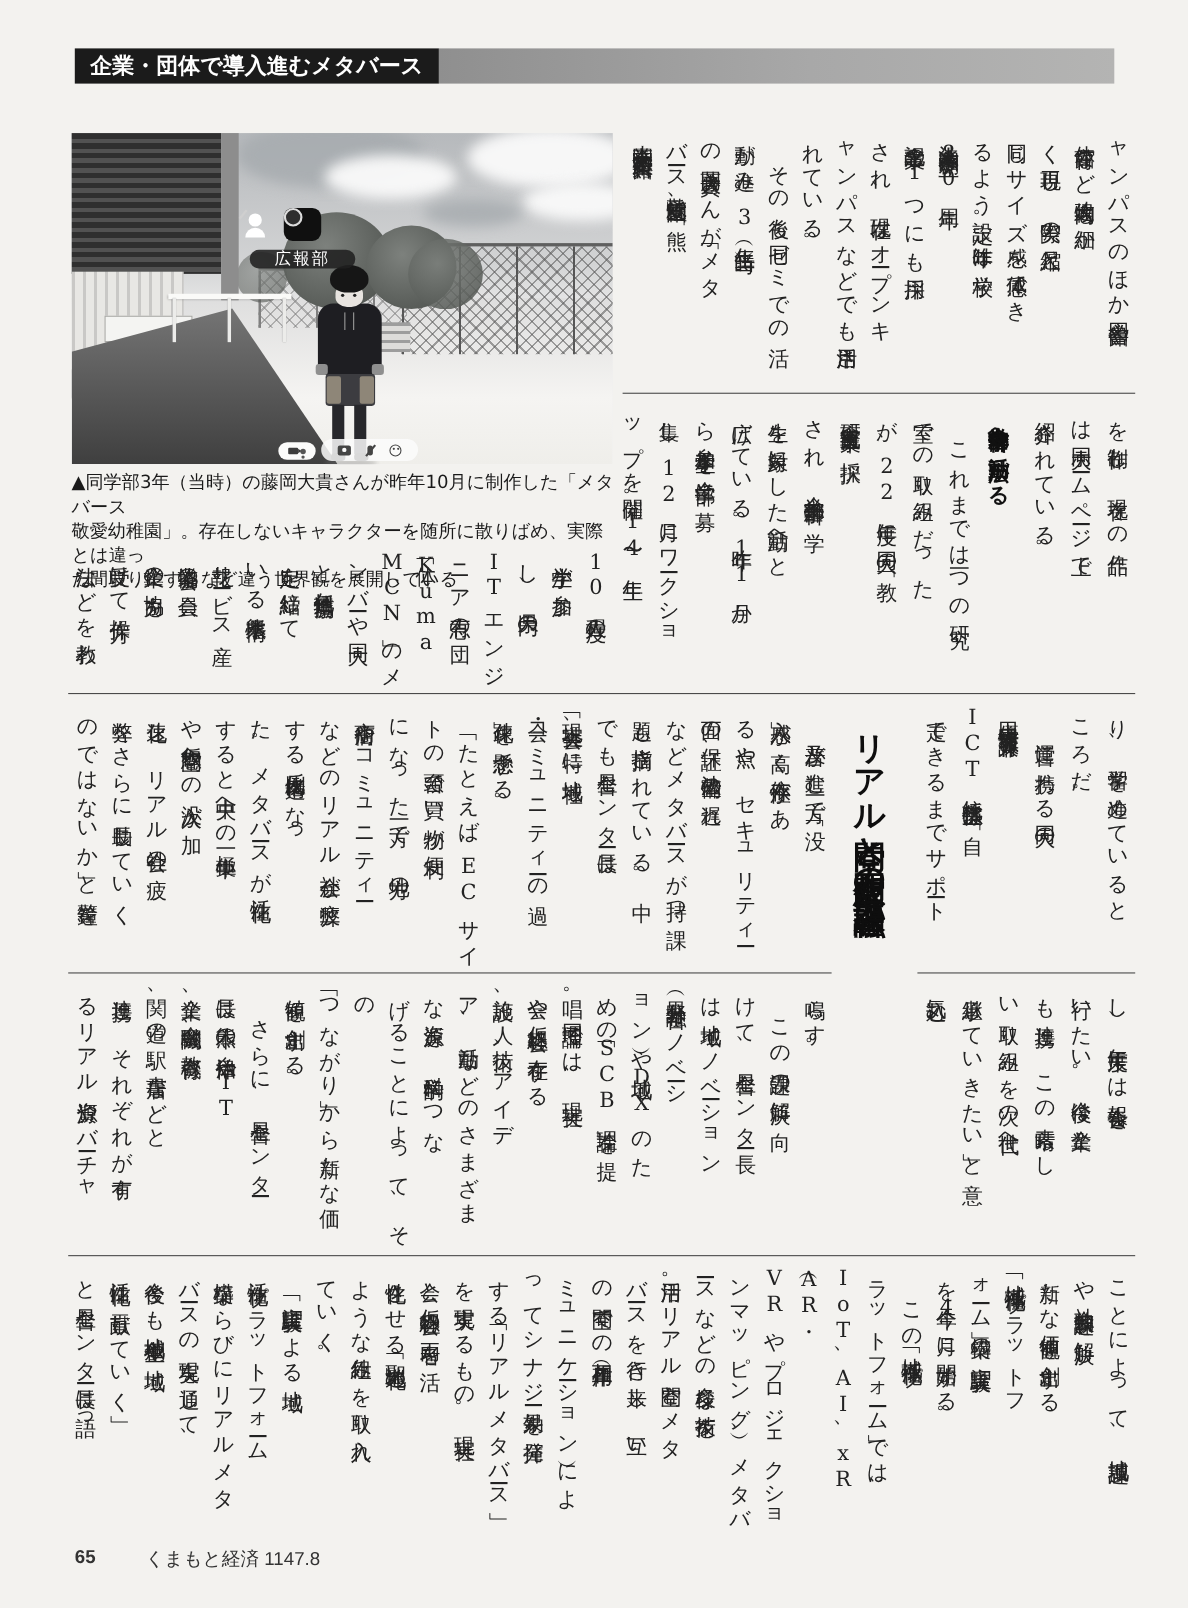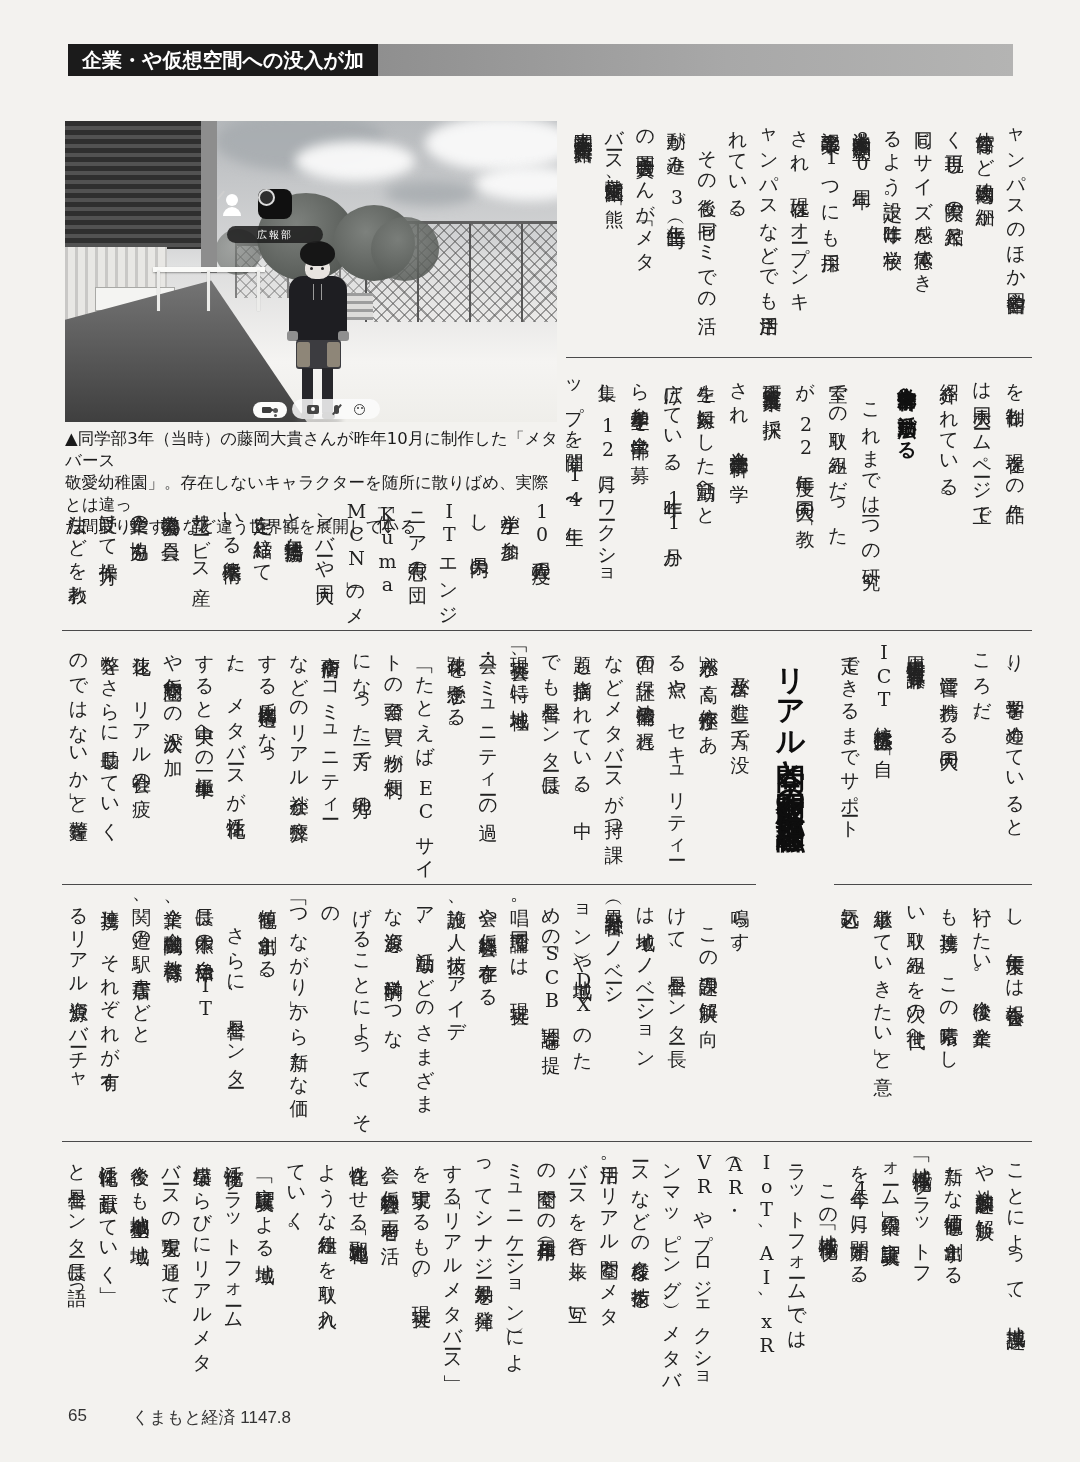--- a/index.html
+++ b/index.html
@@ -63,42 +63,42 @@
   .avatar-shadow{left:8px;top:176px;width:48px;height:8px;background:rgba(120,120,120,.35);border-radius:50%;filter:blur(2px);}
 
   
   .tag-group{left:150px;top:68px;width:120px;text-align:center;}
   .tag-group div{position:static;}
   .chip{position:relative;display:inline-block;width:34px;height:30px;background:#101010;border-radius:8px;}
   .chip .head{position:absolute;left:11px;top:5px;width:12px;height:12px;border-radius:50%;background:#fff;}
   .chip .body{position:absolute;left:8px;top:18px;width:18px;height:9px;border-radius:9px 9px 0 0;background:#fff;}
   .badge{position:absolute;right:-5px;bottom:-3px;width:13px;height:13px;border-radius:50%;background:#2e2e2e;border:2px solid #dcdcdc;}
   .badge::after{content:"";position:absolute;left:5px;top:1px;width:2px;height:10px;background:#cfcfcf;transform:rotate(40deg);}
-  .tag-pill{margin:3px auto 0;width:96px;height:17px;line-height:17px;background:rgba(32,32,32,.88);border-radius:9px;color:#fff;font-size:10px;letter-spacing:2px;}
+  .tag-pill{margin:3px auto 0;width:96px;height:17px;line-height:17px;background:rgba(32,32,32,.88);border-radius:9px;color:#fff;font-size:15px;letter-spacing:2px;}
 
   
   .ui-mini{left:188px;top:281px;width:34px;height:16px;background:#fbfbfa;border-radius:9px;display:flex;align-items:center;justify-content:center;gap:2px;}
   .ui-pill{left:227px;top:278px;width:88px;height:20px;background:rgba(252,252,252,.85);border-radius:10px;display:flex;align-items:center;justify-content:space-around;padding:0 8px;box-sizing:border-box;}
   .ic-vcam{width:9px;height:6px;background:#3c3c3c;border-radius:1px;position:relative;}
   .ic-vcam::after{content:"";position:absolute;right:-3px;top:1px;border-left:3px solid #3c3c3c;border-top:2px solid transparent;border-bottom:2px solid transparent;}
   .ic-member{width:5px;height:5px;border-radius:50%;background:#555;box-shadow:0 5px 0 -1px #555;}
   .ic-cam{width:12px;height:9px;background:#454545;border-radius:2px;position:relative;}
   .ic-cam::after{content:"";position:absolute;left:4px;top:2.5px;width:4px;height:4px;border-radius:50%;background:#fafafa;}
   .ic-mic{width:5px;height:9px;background:#454545;border-radius:3px;position:relative;}
   .ic-mic::after{content:"";position:absolute;left:2px;top:-2px;width:1.5px;height:13px;background:#454545;transform:rotate(40deg);}
   .ic-smile{width:11px;height:11px;border-radius:50%;border:1.5px solid #454545;box-sizing:border-box;position:relative;}
   .ic-smile::after{content:"";position:absolute;left:2px;top:2.5px;width:2px;height:2px;border-radius:50%;background:#454545;box-shadow:4px 0 0 #454545;}
 </style>
 </head>
 <body>
 
 <div class="page">
 
   <div class="banner">
-    <div class="banner-box">企業・や仮想空間への没入が加</div>
+    <div class="banner-box">企業・団体で導入進むメタバース</div>
     <div class="banner-bar"></div>
   </div>
 
   <div class="photo">
     <div class="cloud g" style="left:150px;top:-10px;width:170px;height:60px;"></div>
     <div class="cloud" style="left:230px;top:20px;width:120px;height:40px;"></div>
     <div class="cloud" style="left:360px;top:-5px;width:150px;height:55px;"></div>
     <div class="cloud" style="left:410px;top:45px;width:110px;height:35px;"></div>
     <div class="cloud g" style="left:320px;top:60px;width:90px;height:25px;"></div>
     <div class="plaza"></div>
@@ -304,15 +304,15 @@
 ていく。
 　「実証実験による地域
 活性化プラットフォーム
 構築ならびにリアルメタ
 バースの実現を通じて、
 今後とも地域創生や地域
 活性化に貢献していく」
 と星合センター長は語っ
 ている。</div>
 
-  <div class="footer" style="left:68px;">65</div>
+  <div class="footer" style="left:68px;font-weight:bold;">65</div>
   <div class="footer" style="left:132px;">くまもと経済 1147.8</div>
 </div>
 
 </body></html>

